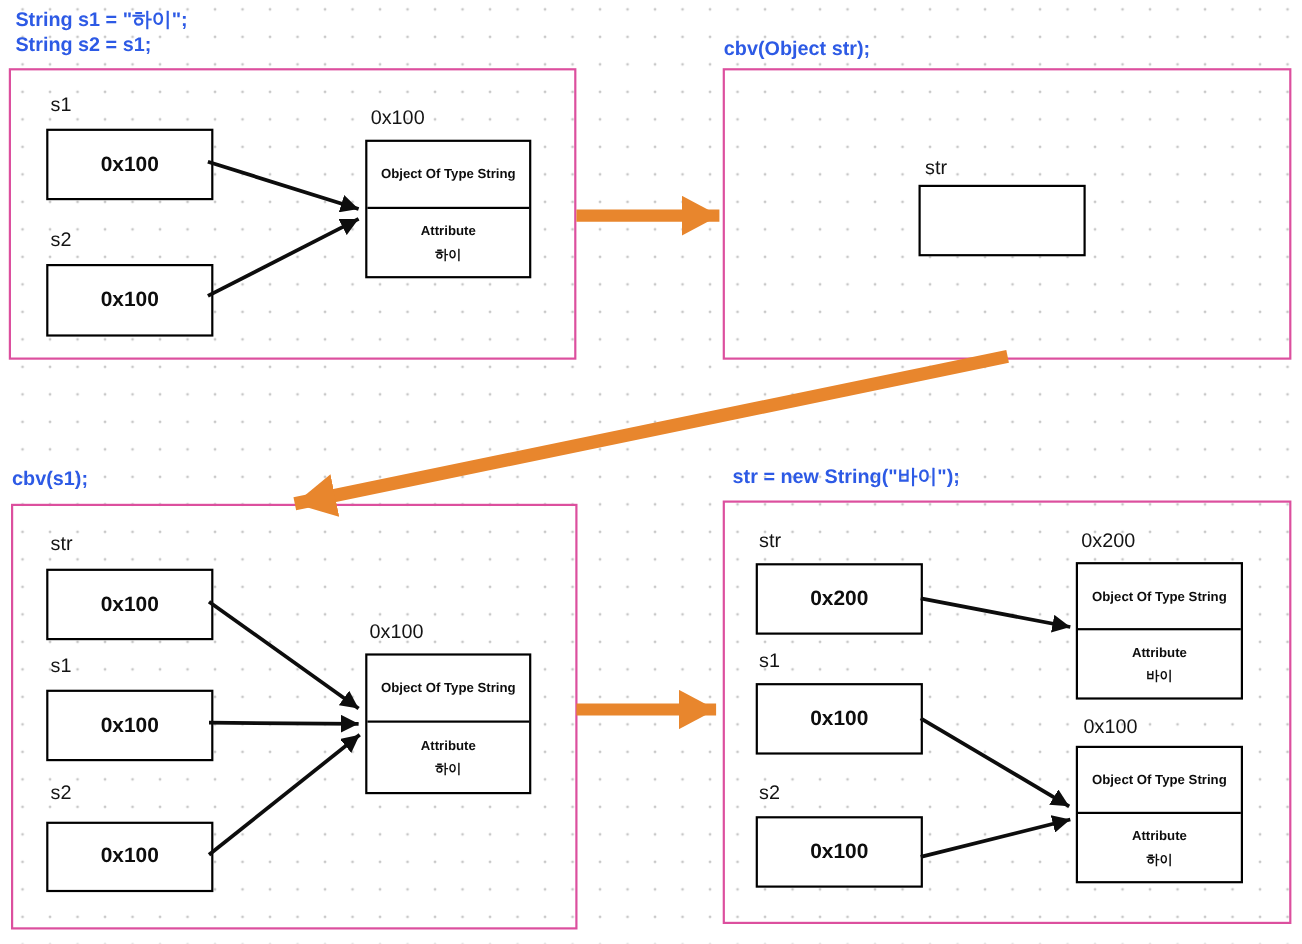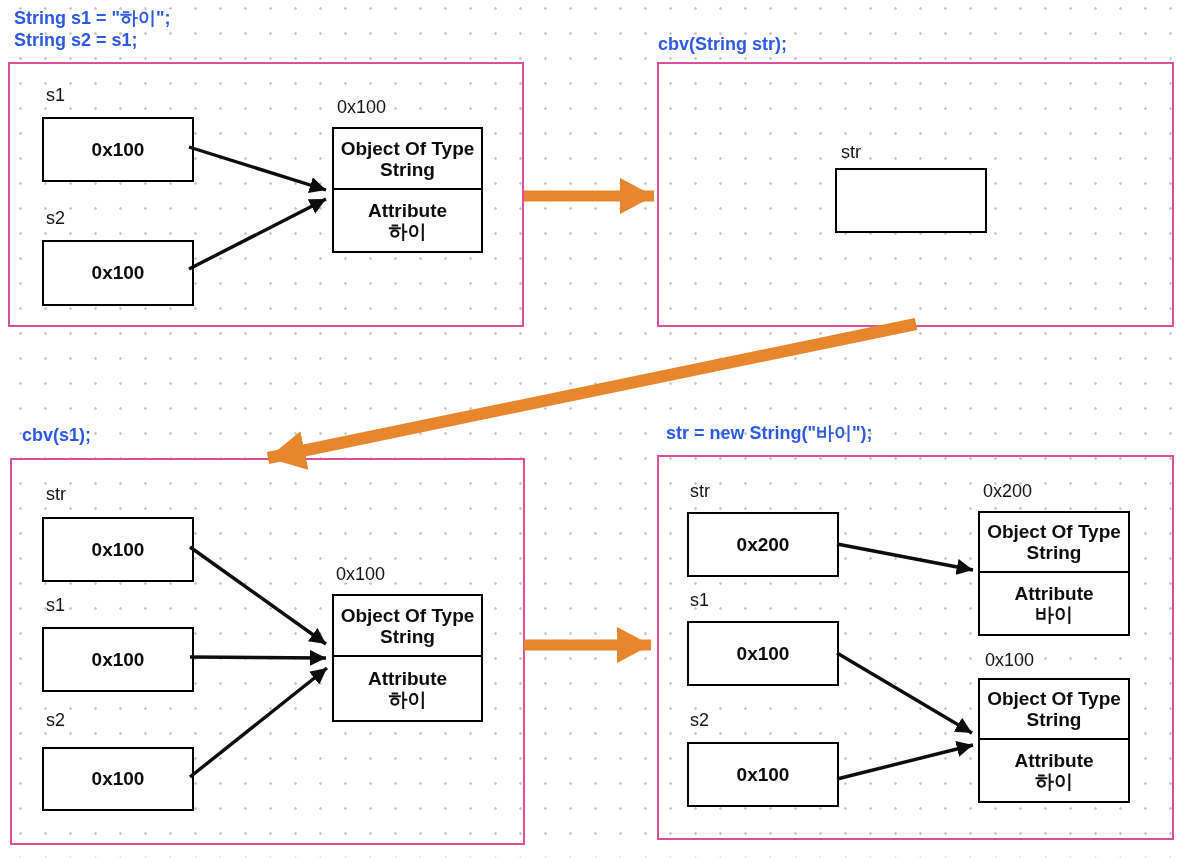--- a/index.html
+++ b/index.html
@@ -22,39 +22,39 @@
   .panel{position:absolute;border:2px solid #DC4F9E;background:transparent;}
   .vlabel,.hlabel{position:absolute;font-size:18px;font-weight:400;color:#141414;line-height:20px;}
   .vbox{
     position:absolute;border:2px solid #000;background:#fff;
     display:flex;align-items:center;justify-content:center;
     font-weight:bold;font-size:19px;color:#0d0d0d;
   }
   .obox{position:absolute;border:2px solid #000;background:#fff;display:flex;flex-direction:column;}
   .ocell{
     display:flex;flex-direction:column;align-items:center;justify-content:center;
-    font-weight:bold;font-size:19px;line-height:21px;text-align:center;color:#0d0d0d;padding:0 2px;
+    font-weight:bold;font-size:12px;line-height:21px;text-align:center;color:#0d0d0d;padding:0 2px;
   }
   .otype{border-bottom:2px solid #000;}
   .oattr{flex:1;}
   svg.arrows{position:absolute;left:0;top:0;z-index:5;pointer-events:none;}
   .ab{stroke:#0d0d0d;stroke-width:3.4px;fill:none;}
   .ao{stroke:#E8862D;stroke-width:11px;fill:none;}
   .aod{stroke:#E8862D;stroke-width:12px;fill:none;}
 </style>
 </head>
 <body>
 
 <div class="canvas">
 
   <div class="code" style="left:14px;top:7px;"><span>String s1 = "하이";</span><br><span>String s2 = s1;</span></div>
 
-  <div class="code" style="left:658px;top:33px;"><span class="sq">cbv</span><span>(String str);</span></div>
+  <div class="code" style="left:658px;top:33px;"><span class="sq">cbv</span><span>(Object str);</span></div>
 
-  <div class="code" style="left:22px;top:424px;"><span class="sq">cbv</span><span>(s1);</span></div>
+  <div class="code" style="left:11px;top:424px;"><span class="sq">cbv</span><span>(s1);</span></div>
 
   <div class="code" style="left:666px;top:422px;">str = new String("바이");</div>
 
   <div class="panel" style="left:8px;top:62px;width:512px;height:261px;">
     <div class="vlabel" style="left:36px;top:21px;">s1</div>
     <div class="vbox" style="left:32px;top:53px;width:148px;height:61px;">0x100</div>
     <div class="vlabel" style="left:36px;top:144px;">s2</div>
     <div class="vbox" style="left:32px;top:176px;width:148px;height:62px;">0x100</div>
     <div class="hlabel" style="left:327px;top:33px;">0x100</div>
     <div class="obox" style="left:322px;top:63px;width:147px;height:122px;">

